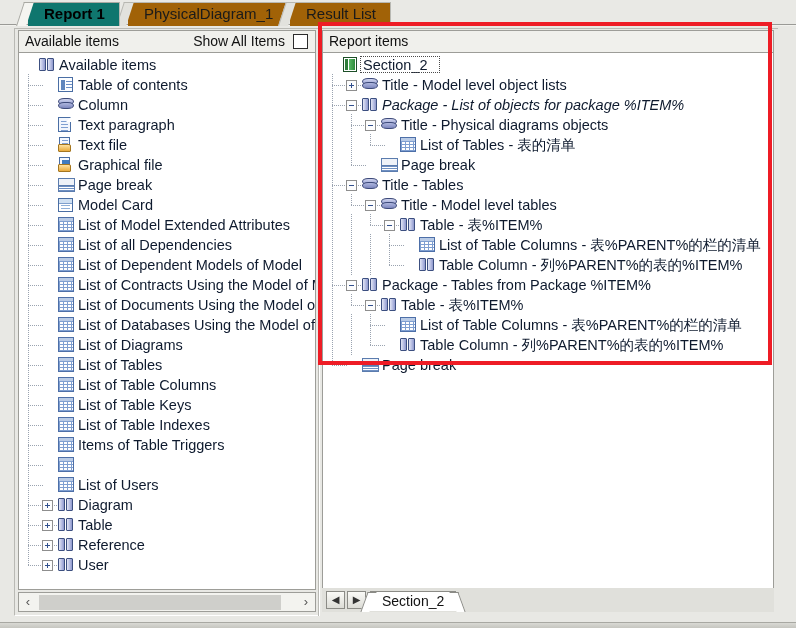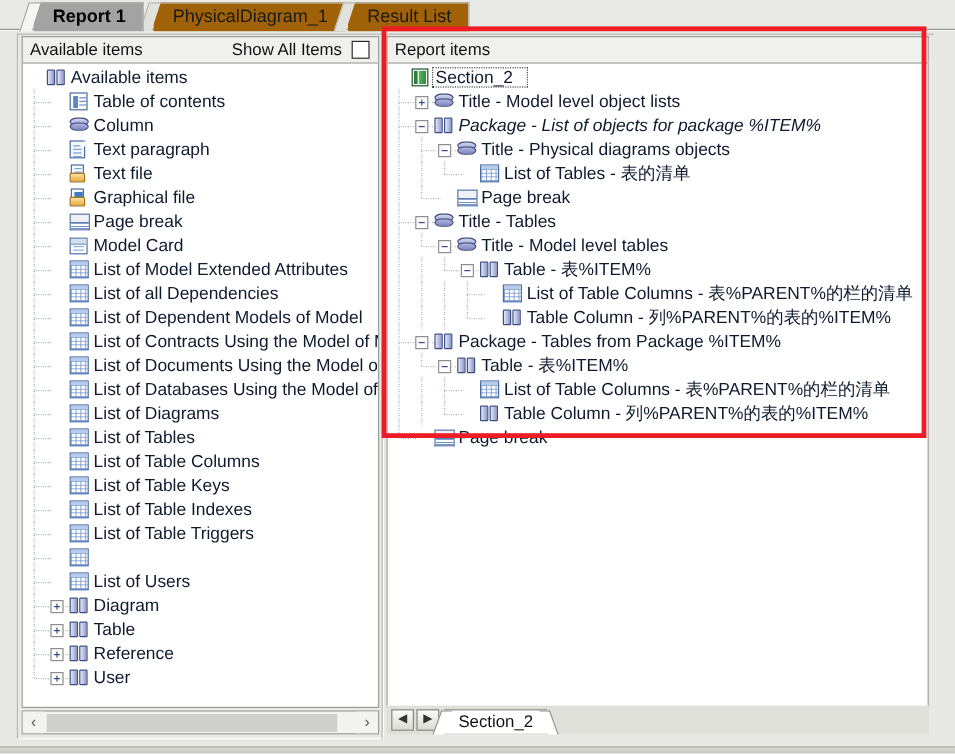--- a/index.html
+++ b/index.html
@@ -39,21 +39,21 @@
     transform: skewX(0deg);
   }
   .tab .skew-l {
     position: absolute; left: -8px; top: -1px; bottom: 0; width: 10px;
     background: #e2e2dd;
     border-top: 1px solid #b8b8b2;
     border-left: 1px solid #b8b8b2;
     transform: skewX(-18deg);
   }
   .tab.active {
-    background: #a3a3a3;
+    background: #0f766e;
     font-weight: bold;
     z-index: 5;
     border-top: 1px solid #a9a9a3;
     color: #000;
   }
   .tab.active .skew-l { background: #f5f5f1; border-top: 1px solid #a9a9a3; border-left: 1px solid #a9a9a3;}
   #tab0 { left: 28px; }
   #tab1 { left: 128px; }
   #tab2 { left: 290px; }
 
@@ -483,21 +483,21 @@
           <div class="trow">
             <span class="dotv" style="left: 9px;"></span>
             <span class="doth" style="left: 9px; width: 16px;"></span>
             <span class="ic ic-grid" style="left: 39px;"></span>
             <span class="lbl" style="left: 59px;">List of Table Indexes</span>
           </div>
           <div class="trow">
             <span class="dotv" style="left: 9px;"></span>
             <span class="doth" style="left: 9px; width: 16px;"></span>
             <span class="ic ic-grid" style="left: 39px;"></span>
-            <span class="lbl" style="left: 59px;">List of Table Triggers</span>
+            <span class="lbl" style="left: 59px;">Items of Table Triggers</span>
           </div>
           <div class="trow">
             <span class="dotv" style="left: 9px;"></span>
             <span class="doth" style="left: 9px; width: 16px;"></span>
             <span class="ic ic-grid" style="left: 39px;"></span>
           </div>
           <div class="trow">
             <span class="dotv" style="left: 9px;"></span>
             <span class="doth" style="left: 9px; width: 16px;"></span>
             <span class="ic ic-grid" style="left: 39px;"></span>

